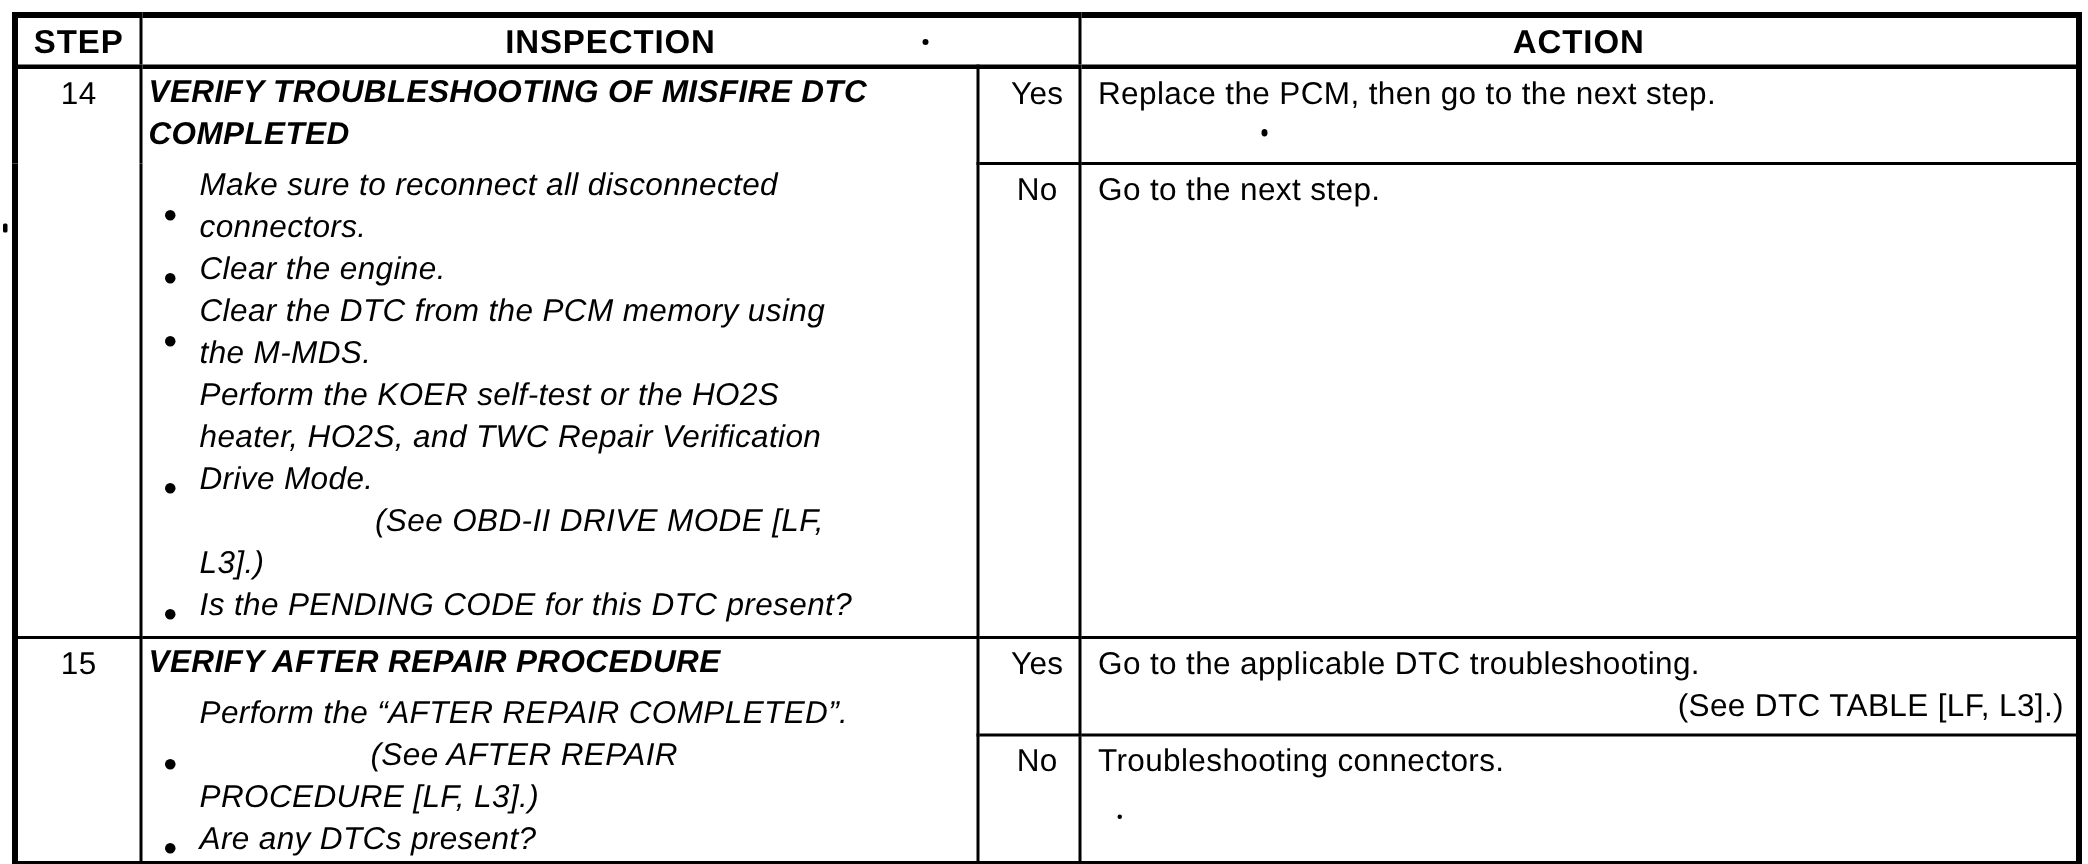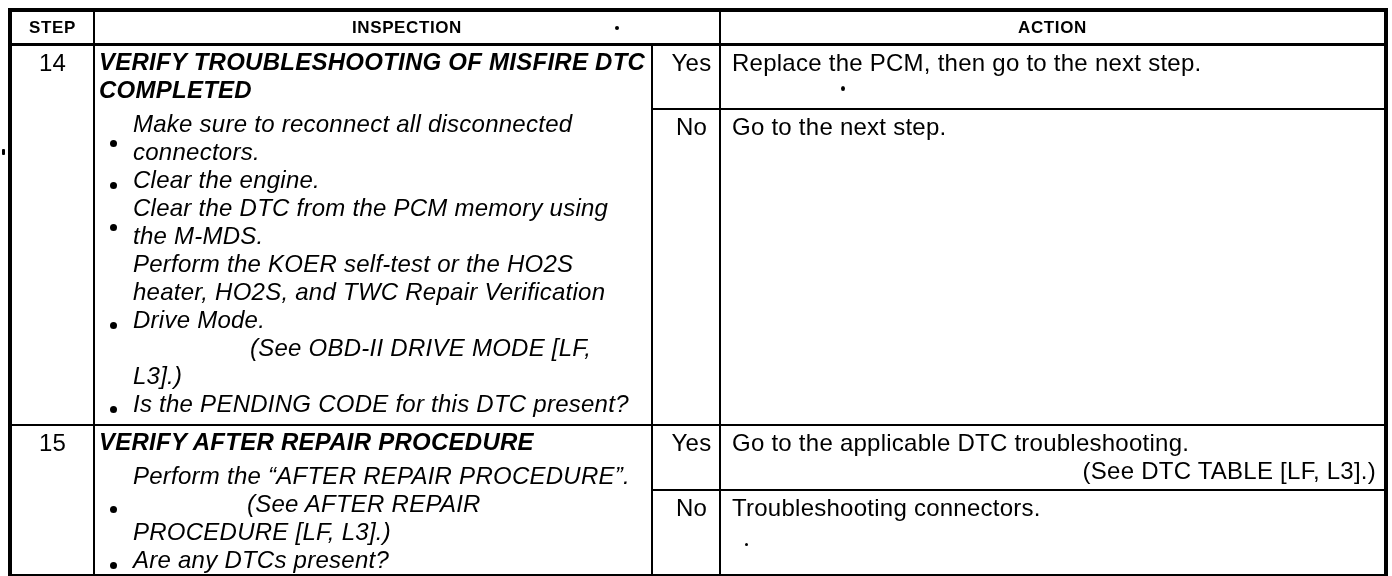--- a/index.html
+++ b/index.html
@@ -9,26 +9,26 @@
     font-family:"Liberation Sans", sans-serif;
     -webkit-font-smoothing:antialiased;
   }
   table.ts{
     position:absolute;left:8px;top:8px;width:1376px;
     border-collapse:collapse;table-layout:fixed;
   }
   table.ts{border:4px solid #000;}
   .ts th,.ts td{border:2px solid #000;}
   .ts thead th{
-    height:31px;padding:0;font-size:17px;font-weight:bold;
+    height:31px;padding:0;font-size:22px;font-weight:bold;
     text-align:center;vertical-align:middle;letter-spacing:0.6px;
     border-bottom:3px solid #000;border-top:4px solid #000;
   }
   .ts td{
-    vertical-align:top;font-size:24px;line-height:28px;letter-spacing:0.25px;
+    vertical-align:top;font-size:21px;line-height:28px;letter-spacing:0.25px;
   }
   col.c-step{width:84px;}
   col.c-insp{width:558px;}
   col.c-yn{width:68px;}
   col.c-act{width:666px;}
   td.step{text-align:center;padding-top:3px;}
   td.insp{padding:2px 4px 0 4px;font-style:italic;}
   td.yn{text-align:center;padding-top:3px;padding-left:12px;}
   td.action{padding:3px 8px 0 11px;}
   .h-r14a{height:58px;}
@@ -123,21 +123,21 @@
       </td>
     </tr>
 
     <tr>
       <td class="step" rowspan="2">15</td>
       <td class="insp" rowspan="2">
         <div class="title">VERIFY AFTER REPAIR PROCEDURE</div>
         <div class="li">
           <span class="dot"></span>
           <div class="li-text">
-            <div>Perform the “AFTER REPAIR PROCEDURE”.</div>
+            <div>Perform the “AFTER REPAIR COMPLETED”.</div>
             <div class="ind-114">(See AFTER REPAIR</div>
             <div>PROCEDURE [LF, L3].)</div>
           </div>
         </div>
         <div class="li">
           <span class="dot"></span>
           <div class="li-text">
             <div>Are any DTCs present?</div>
           </div>
         </div>

